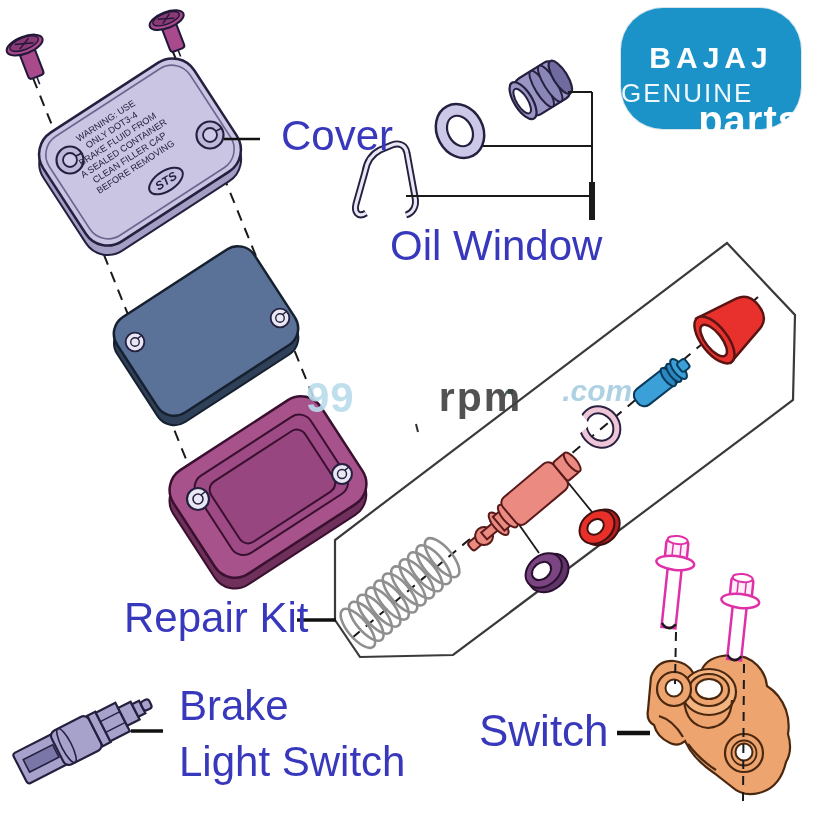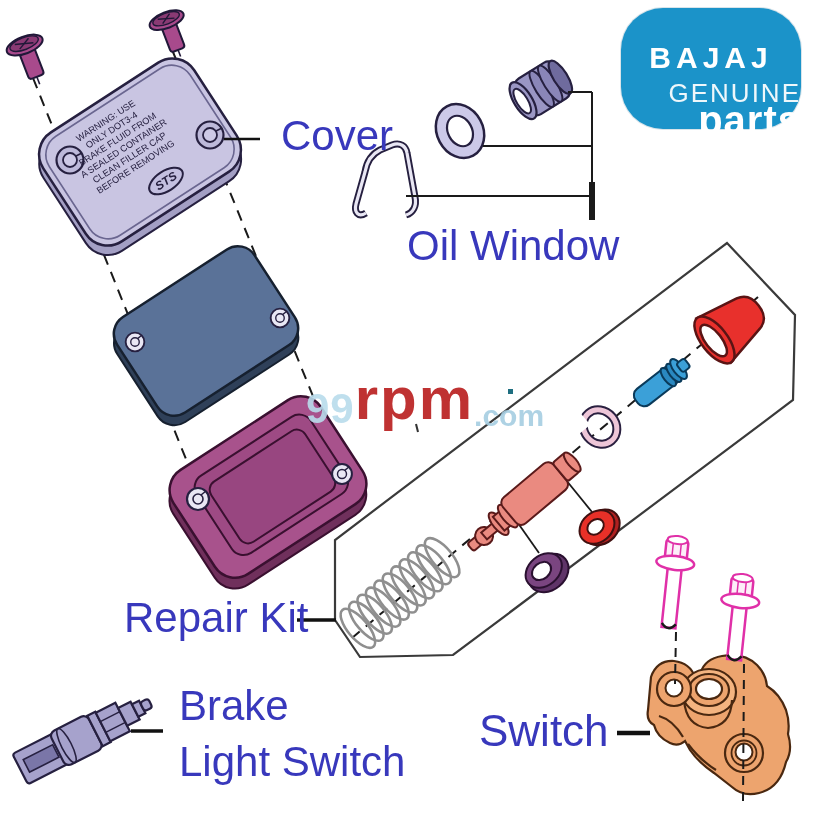--- a/index.html
+++ b/index.html
@@ -1,30 +1,30 @@
 <!DOCTYPE html>
 <html><head>
 <meta charset="utf-8">
 <style>
   html,body{margin:0;padding:0;background:#fff;}
   #stage{position:relative;width:814px;height:814px;background:#ffffff;overflow:hidden;
          font-family:"Liberation Sans",sans-serif;}
   #stage svg{position:absolute;left:0;top:0;}
   .label{position:absolute;color:#3838bc;font-size:42px;line-height:1.05;white-space:nowrap;
          font-family:"Liberation Sans",sans-serif;}
-  .watermark{position:absolute;left:306px;top:364px;display:flex;align-items:flex-end;
-             opacity:.9;white-space:nowrap;}
+  .watermark{position:absolute;left:306px;top:374px;display:flex;align-items:flex-start;
+             opacity:.9;white-space:nowrap;gap:40px;}
   .watermark .wm1{color:#b9dcec;font-size:42px;font-weight:bold;letter-spacing:1px;}
-  .watermark .wm2{color:#b91c1c;font-size:60px;font-weight:bold;letter-spacing:2px;}
-  .watermark .wm3{color:#a6cee2;font-size:30px;font-weight:bold;}
+  .watermark .wm2{color:#404040;font-size:41px;font-weight:bold;letter-spacing:2px;margin-left:44px;}
+  .watermark .wm3{color:#a6cee2;font-size:30px;font-weight:bold;font-style:italic;}
   .bajaj{position:absolute;left:621px;top:8px;width:180px;height:121px;border-radius:42px;
          background:#1b93c9;box-shadow:0 0 0 1px #d8e4ea;}
   .bajaj .l1{position:absolute;top:33px;width:100%;text-align:center;color:#fff;
              font-size:30px;font-weight:bold;letter-spacing:5px;}
-  .bajaj .l2{position:absolute;top:70px;width:100%;text-align:right;color:#eef7fb;
+  .bajaj .l2{position:absolute;top:70px;width:100%;text-align:left;color:#eef7fb;
              font-size:26px;letter-spacing:2px;}
   .bajaj .l3{position:absolute;top:90px;width:100%;text-align:right;color:#fff;
              font-size:40px;font-weight:bold;letter-spacing:1px;}
   .bajaj .bar{position:absolute;left:24px;top:133px;width:128px;height:4px;background:#fff;}
   .bajaj .chev{position:absolute;left:34px;top:137px;width:0;height:0;
                border-left:10px solid transparent;border-right:10px solid transparent;
                border-top:9px solid #fff;}
 </style>
 </head>
 <body>
@@ -266,21 +266,21 @@
     <rect x="31" y="-10" width="14" height="20"></rect>
     <rect x="45" y="-7" width="8" height="14"></rect>
     <rect x="53" y="-5" width="9" height="10" rx="3"></rect>
   </g>
 
   <rect x="508" y="389" width="5" height="5" fill="#1e6e80"></rect>
   <line x1="416" y1="424" x2="418" y2="432" stroke="#333" stroke-width="2"></line>
 </svg>
 
 <div class="label" style="left:261px;top:114px;margin-left:20px;">Cover</div>
-<div class="label" style="left:407px;top:224px;">Oil Window</div>
+<div class="label" style="left:390px;top:224px;">Oil Window</div>
 <div class="label" style="left:124px;top:596px;">Repair Kit</div>
 <div class="label" style="left:179px;top:740px;">Light Switch</div>
 <div class="label" style="left:179px;top:684px;">Brake</div>
 <div class="label" style="left:479px;top:708px;font-size:44px;">Switch</div>
 
 <div class="watermark">
   <span class="wm1">99</span>
   <span class="wm2">rpm</span>
   <span class="wm3">.com</span>
 </div>

